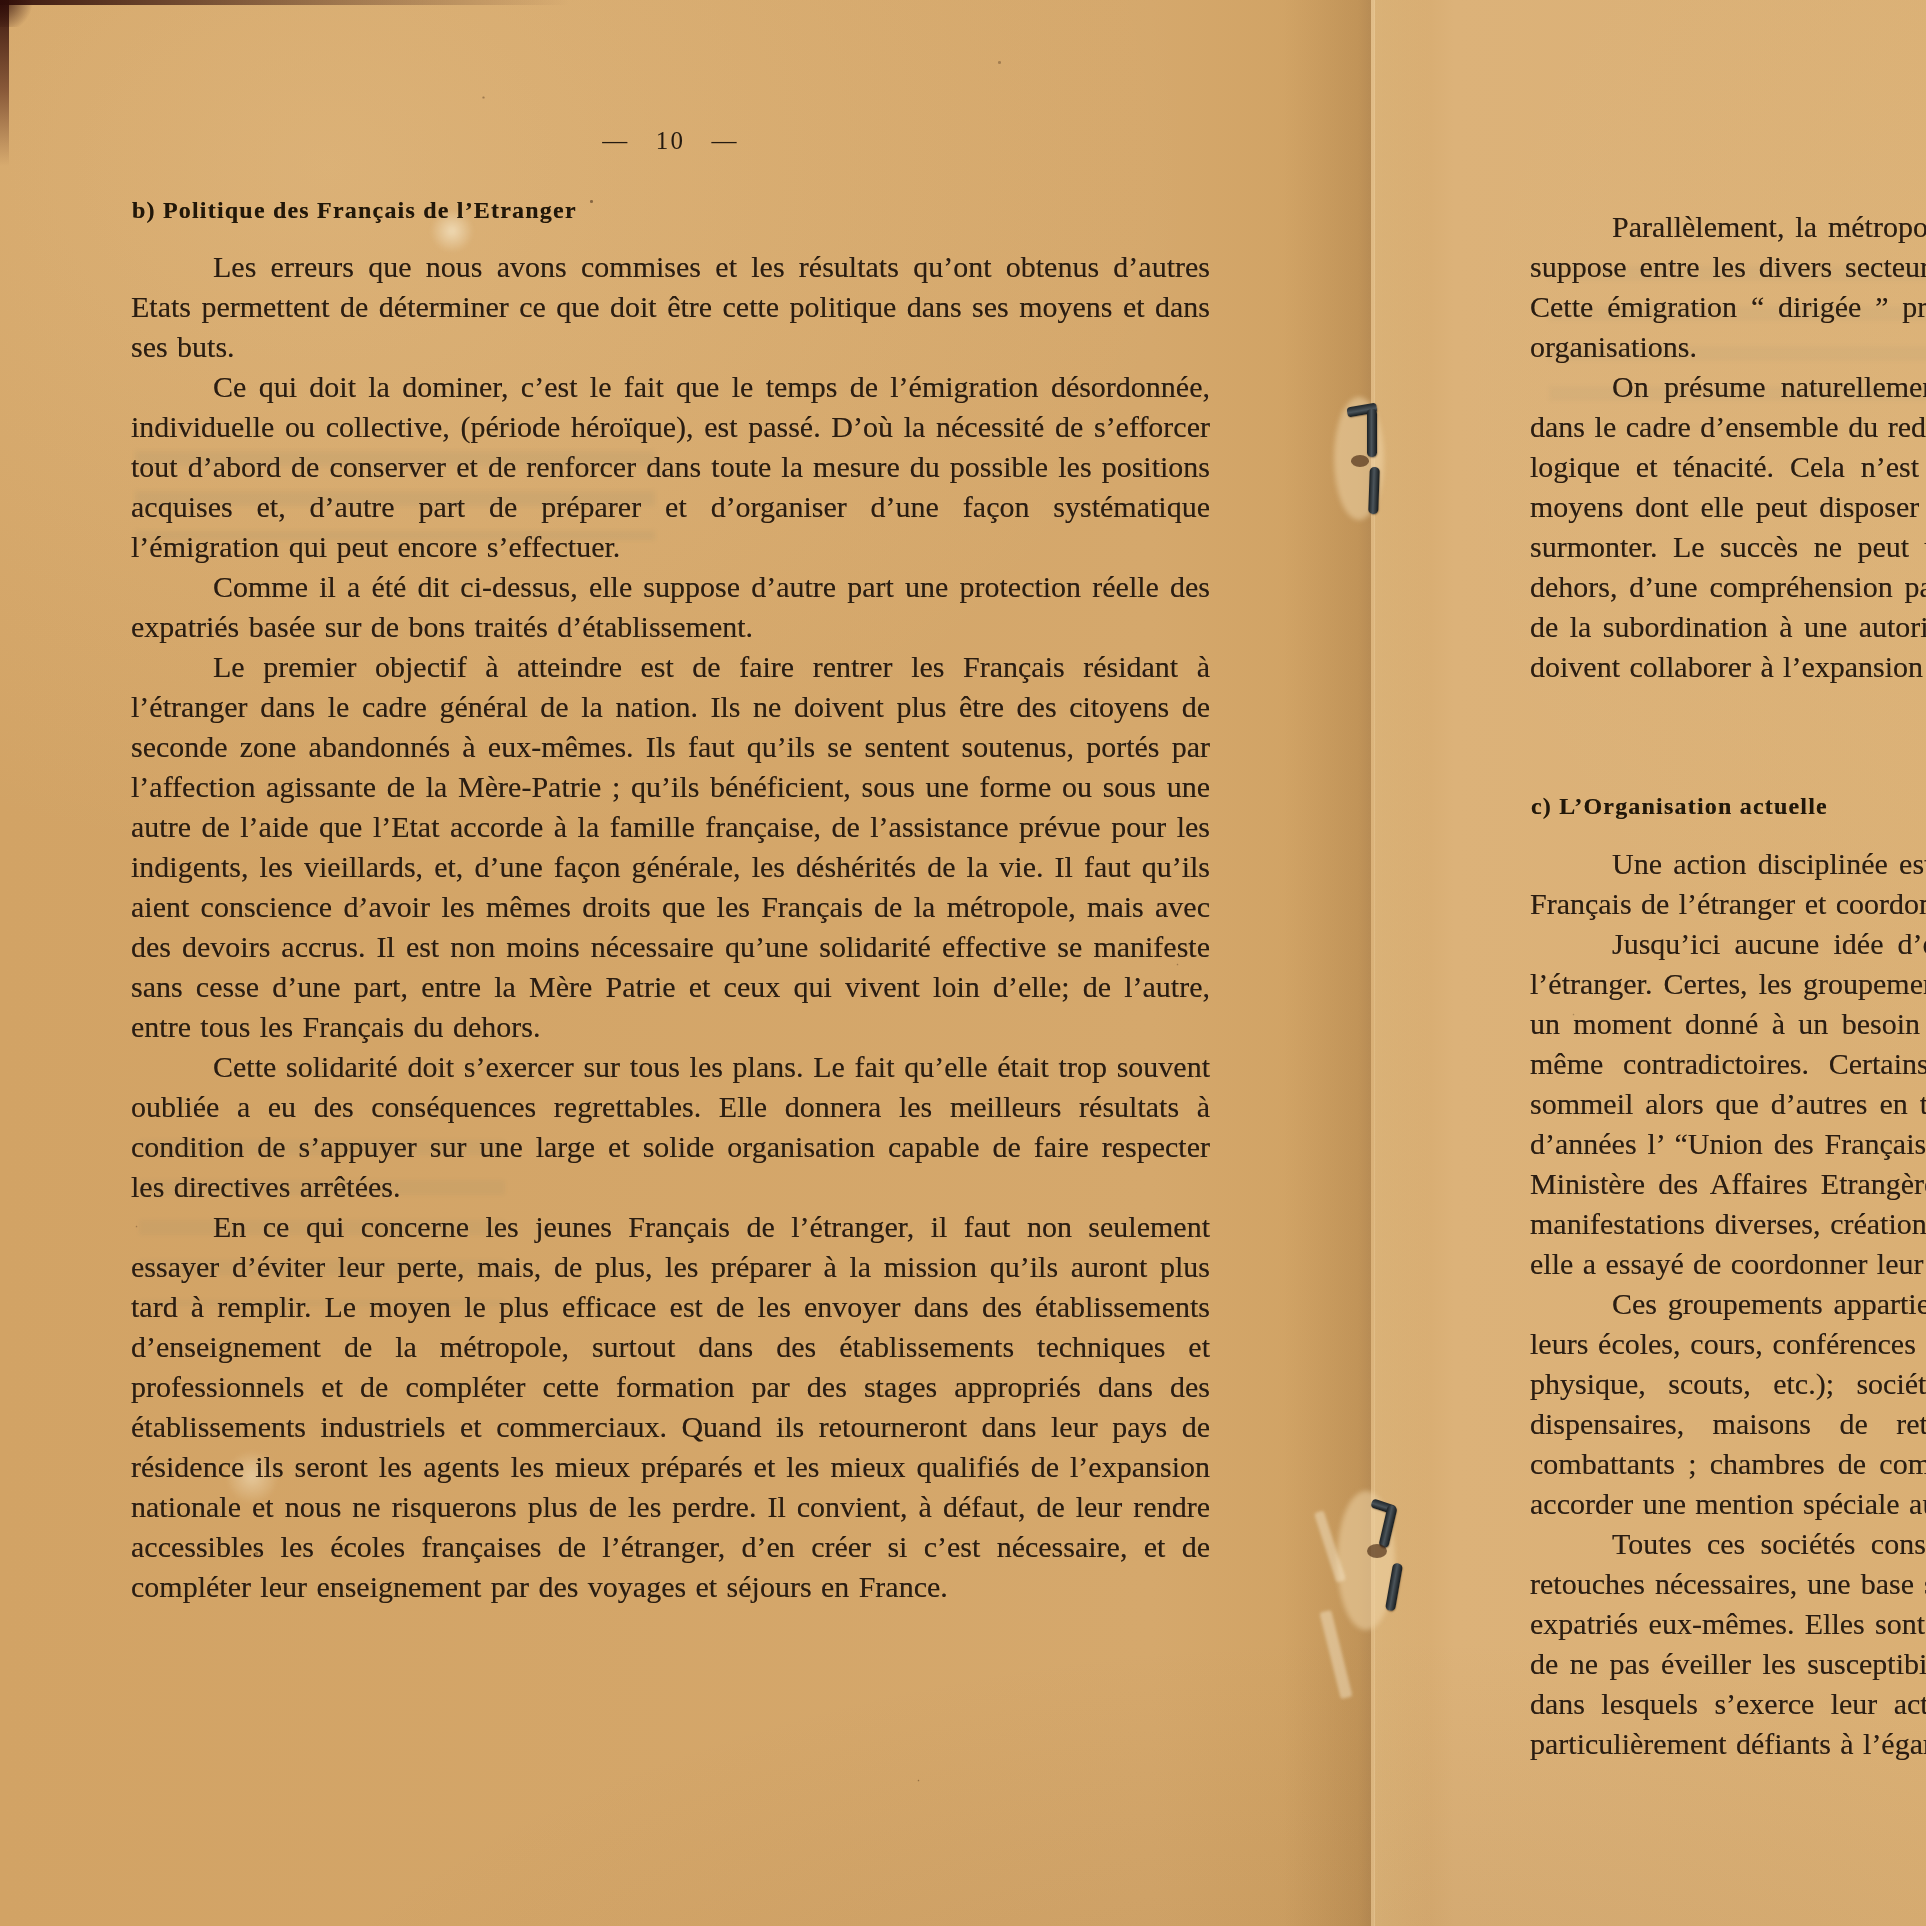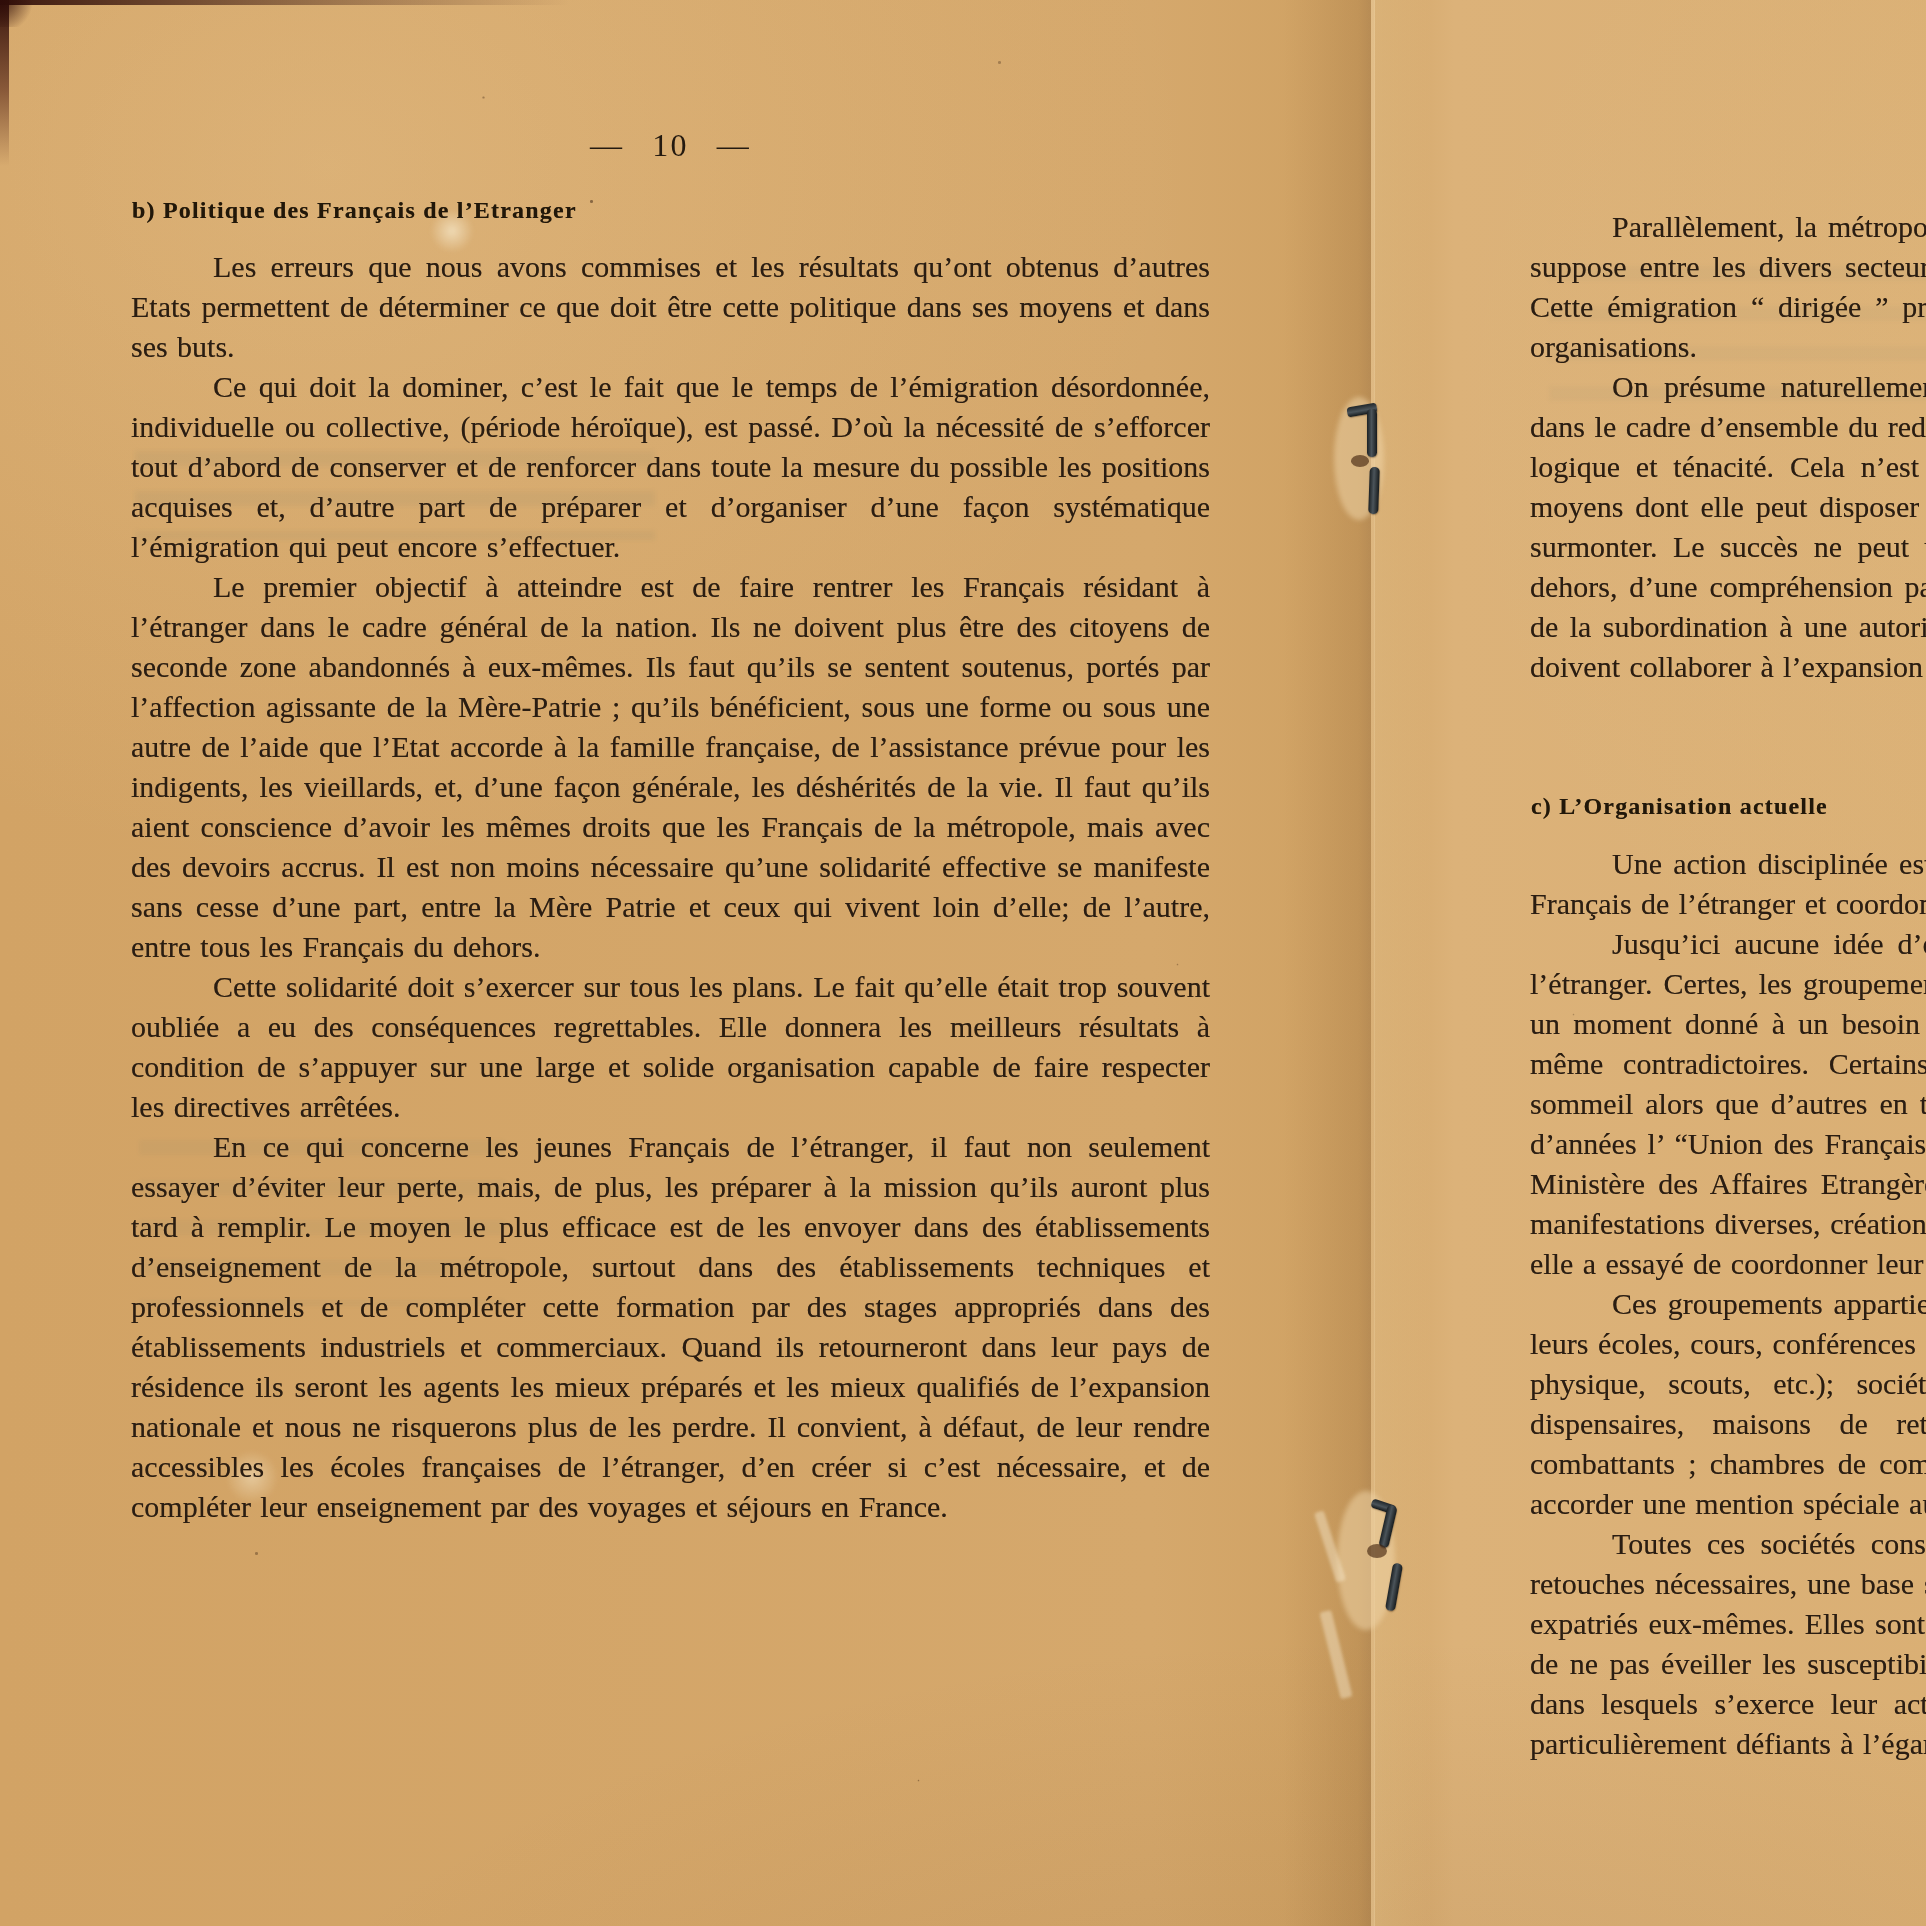--- a/index.html
+++ b/index.html
@@ -46,21 +46,21 @@
     box-shadow:
       -108px -104px 0 -0.4px rgba(70,45,25,0.40), 408px -139px 0 0 rgba(70,45,25,0.35),
       -231px 705px 0 -0.4px rgba(70,45,25,0.42), 586px 763px 0 -0.8px rgba(70,45,25,0.38),
       -335px 1352px 0 0 rgba(70,45,25,0.40), 327px 1579px 0 -0.8px rgba(70,45,25,0.45),
       1433px 46px 0 -0.4px rgba(70,45,25,0.38), 1903px 613px 0 -0.8px rgba(70,45,25,0.40),
       2065px 1109px 0 0 rgba(70,45,25,0.35), 1113px 1768px 0 -0.4px rgba(70,45,25,0.40),
       1695px 1518px 0 -0.8px rgba(70,45,25,0.35), 2015px -85px 0 -0.8px rgba(70,45,25,0.45),
       982px 813px 0 -0.8px rgba(70,45,25,0.30), -455px 1025px 0 -0.8px rgba(70,45,25,0.35);}
   
   .pagenum{position:absolute;width:1079px;text-align:center;
-    font-size:32px;letter-spacing:2.3px;word-spacing:17.7px;color:#241a10;}
+    font-size:25px;letter-spacing:2.3px;word-spacing:17.7px;color:#241a10;}
   .heading{position:absolute;font-size:24px;font-weight:bold;letter-spacing:1.2px;color:#211709;
     text-shadow:0 0 0.4px rgba(33,23,9,0.55);white-space:nowrap;}
   .bodycol{position:absolute;width:1079px;font-size:30px;line-height:40px;text-align:justify;
     word-spacing:1.9px;color:#2a1d12;text-shadow:0 0 0.4px rgba(42,29,18,0.5);}
   .bodycol p{margin:0;text-indent:82px;hyphens:none;}
 </style>
 </head>
 <body>
 
 <div id="spread">
@@ -95,20 +95,21 @@
   <div class="staple-bar" style="left:1389px;top:1563px;width:10px;height:48px;transform:rotate(10deg);"></div>
 
   <div>
     <div class="pagenum" style="left:131px;top:127px;">— 10 —</div>
 
     <div class="heading" style="left:132px;top:197px;">b) Politique des Français de l’Etranger</div>
 
     <div class="bodycol" style="left:131px;top:247px;">
       <p>Les erreurs que nous avons commises et les résultats qu’ont obtenus d’autres Etats permettent de déterminer ce que doit être cette politique dans ses moyens et dans ses buts.</p>
       <p>Ce qui doit la dominer, c’est le fait que le temps de l’émigration désordonnée, individuelle ou collective, (période héroïque), est passé. D’où la nécessité de s’efforcer tout d’abord de conserver et de renforcer dans toute la mesure du possible les positions acquises et, d’autre part de préparer et d’organiser d’une façon systématique l’émigration qui peut encore s’effectuer.</p>
+      <p>Comme il a été dit ci-dessus, elle suppose d’autre part une protection réelle des expatriés basée sur de bons traités d’établissement.</p>
       <p>Le premier objectif à atteindre est de faire rentrer les Français résidant à l’étranger dans le cadre général de la nation. Ils ne doivent plus être des citoyens de seconde zone abandonnés à eux-mêmes. Ils faut qu’ils se sentent soutenus, portés par l’affection agissante de la Mère-Patrie ; qu’ils bénéficient, sous une forme ou sous une autre de l’aide que l’Etat accorde à la famille française, de l’assistance prévue pour les indigents, les vieillards, et, d’une façon générale, les déshérités de la vie. Il faut qu’ils aient conscience d’avoir les mêmes droits que les Français de la métropole, mais avec des devoirs accrus. Il est non moins nécessaire qu’une solidarité effective se manifeste sans cesse d’une part, entre la Mère Patrie et ceux qui vivent loin d’elle; de l’autre, entre tous les Français du dehors.</p>
       <p>Cette solidarité doit s’exercer sur tous les plans. Le fait qu’elle était trop souvent oubliée a eu des conséquences regrettables. Elle donnera les meilleurs résultats à condition de s’appuyer sur une large et solide organisation capable de faire respecter les directives arrêtées.</p>
       <p>En ce qui concerne les jeunes Français de l’étranger, il faut non seulement essayer d’éviter leur perte, mais, de plus, les préparer à la mission qu’ils auront plus tard à remplir. Le moyen le plus efficace est de les envoyer dans des établissements d’enseignement de la métropole, surtout dans des établissements techniques et professionnels et de compléter cette formation par des stages appropriés dans des établissements industriels et commerciaux. Quand ils retourneront dans leur pays de résidence ils seront les agents les mieux préparés et les mieux qualifiés de l’expansion nationale et nous ne risquerons plus de les perdre. Il convient, à défaut, de leur rendre accessibles les écoles françaises de l’étranger, d’en créer si c’est nécessaire, et de compléter leur enseignement par des voyages et séjours en France.</p>
     </div>
   </div>
 
   <div>
     <div class="pagenum" style="left:1530px;top:125px;">— 11 —</div>
 
     <div class="bodycol" style="left:1530px;top:207px;">

